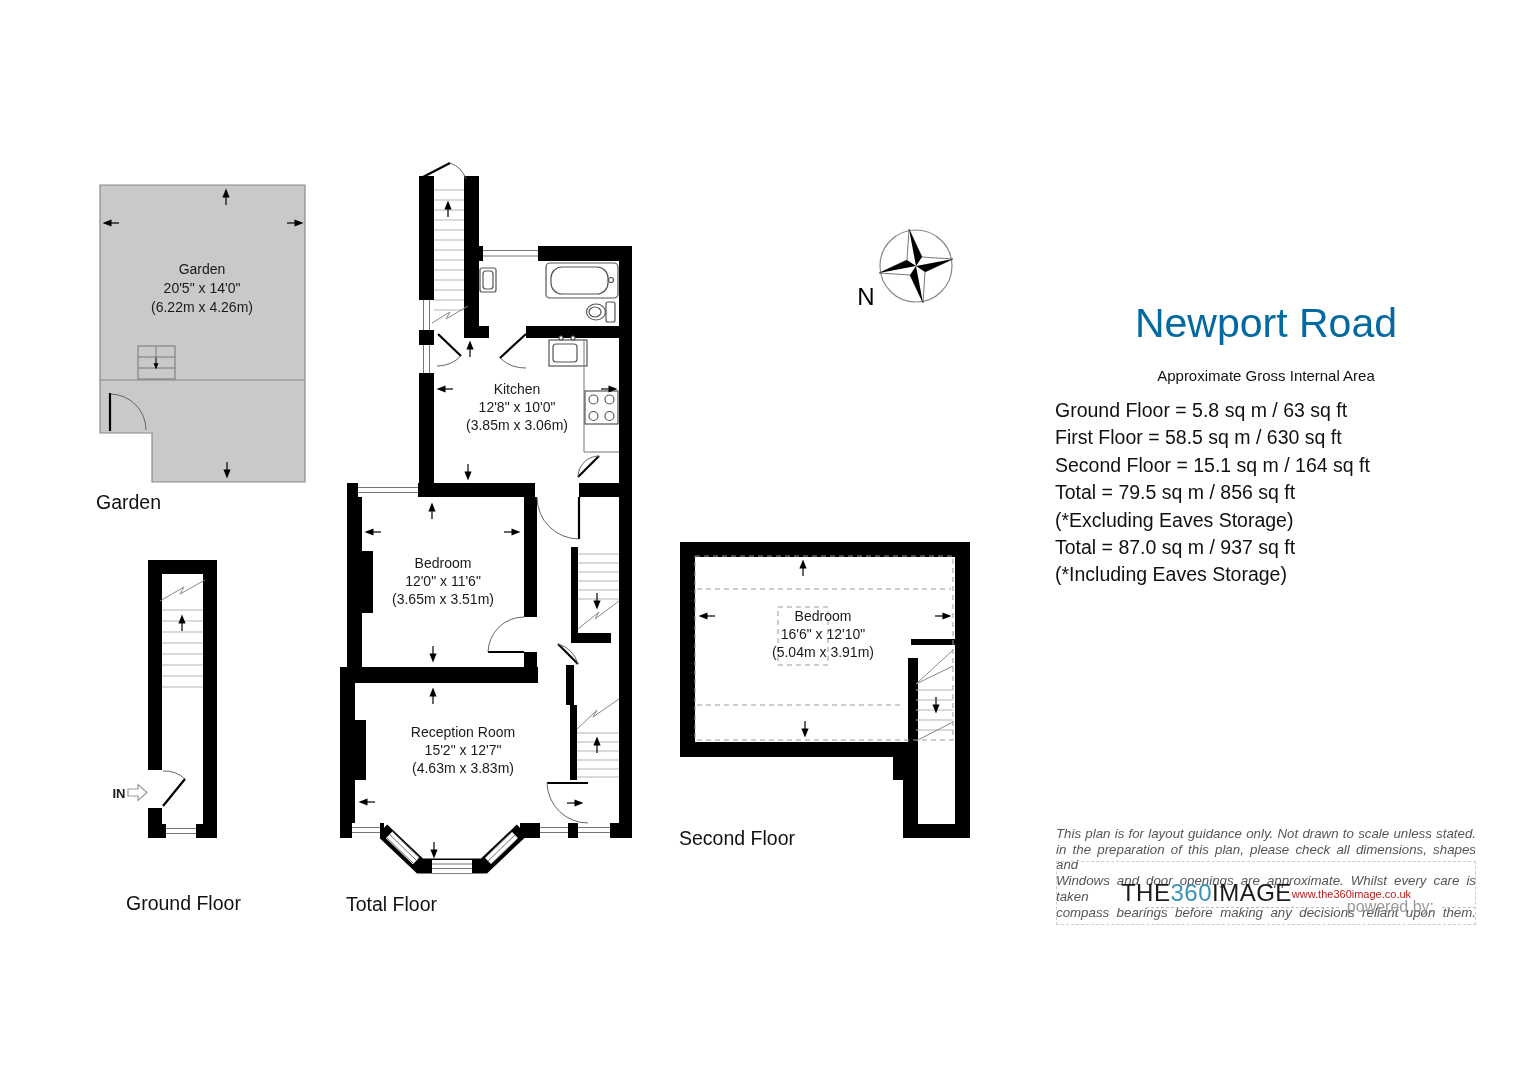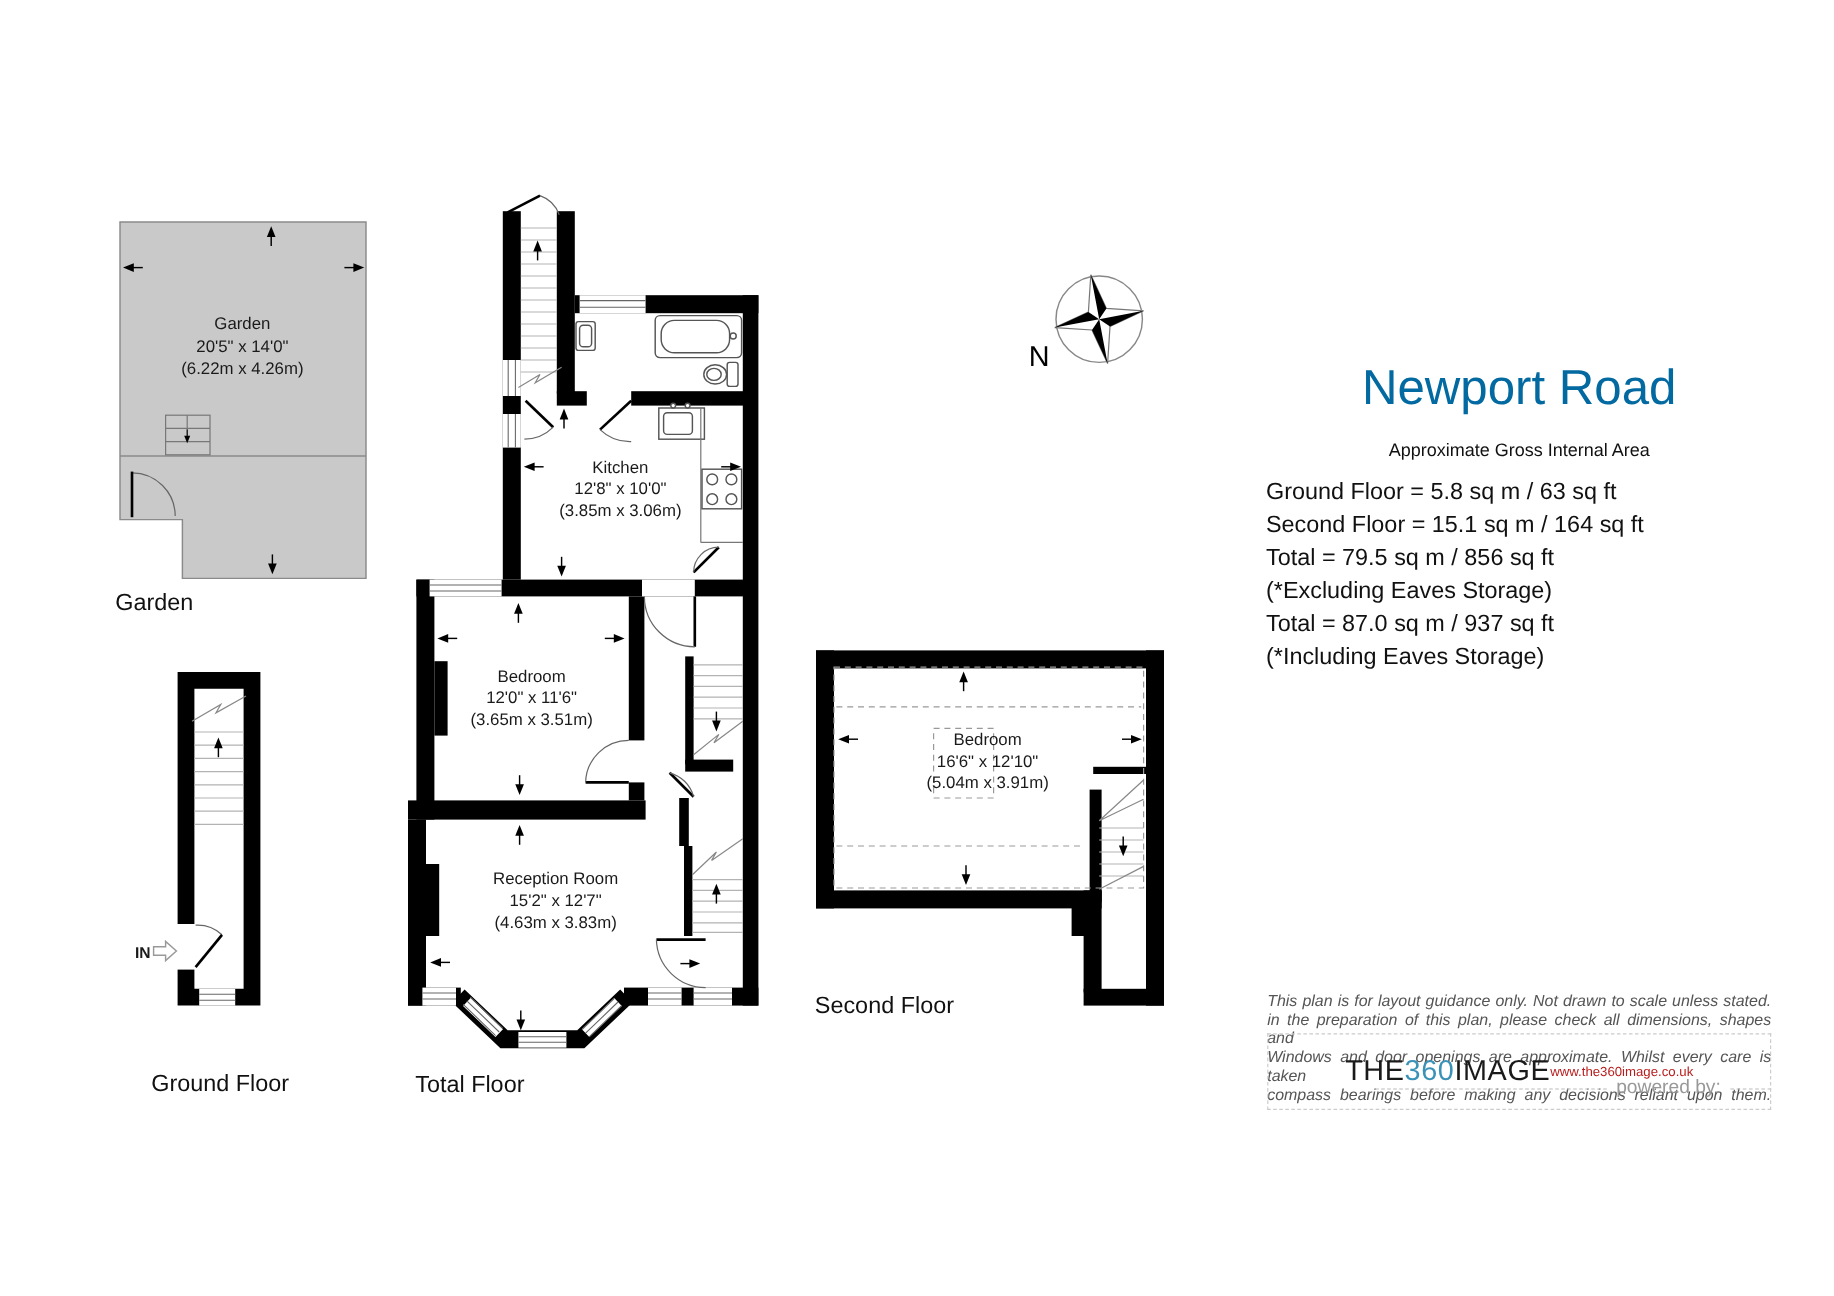--- a/index.html
+++ b/index.html
@@ -281,20 +281,21 @@
     <circle cx="916" cy="266" r="36" stroke="#888" fill="none" stroke-width="1.2"></circle>
     <path d="M909,229 L922,257 L953,259 L925,272 L923,303 L910,275 L879,273 L907,260 Z" fill="#fff" stroke="#777" stroke-width="1"></path>
     <path d="M909,229 L922,257 L916,266 Z M953,259 L925,272 L916,266 Z M923,303 L910,275 L916,266 Z M879,273 L907,260 L916,266 Z" fill="#000"></path>
     <text x="866" y="305" text-anchor="middle" font-size="24" fill="#000">N</text>
   </svg>
 
   <div class="title">Newport Road</div>
   <div class="area-head">Approximate Gross Internal Area</div>
   <div class="area-lines">
     <div>Ground Floor = 5.8 sq m / 63 sq ft</div>
+    <div>First Floor = 58.5 sq m / 630 sq ft</div>
     <div>Second Floor = 15.1 sq m / 164 sq ft</div>
     <div>Total = 79.5 sq m / 856 sq ft</div>
     <div>(*Excluding Eaves Storage)</div>
     <div>Total = 87.0 sq m / 937 sq ft</div>
     <div>(*Including Eaves Storage)</div>
   </div>
 
   <div class="disclaimer">
     <div>This plan is for layout guidance only. Not drawn to scale unless stated.</div>
     <div>in the preparation of this plan, please check all dimensions, shapes and</div>

